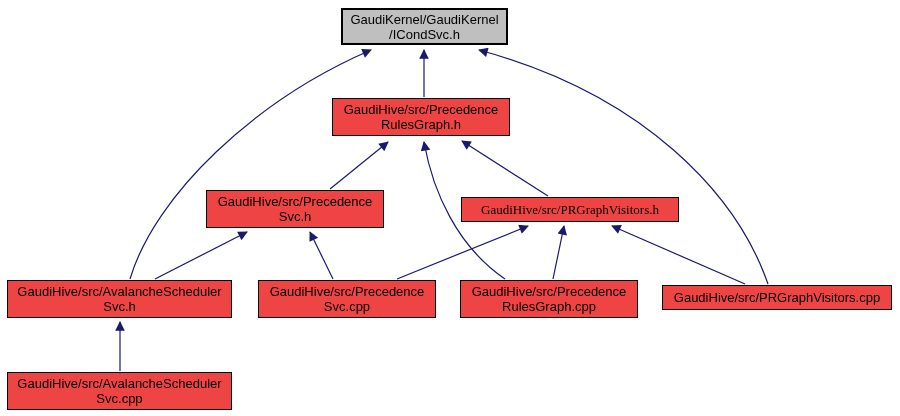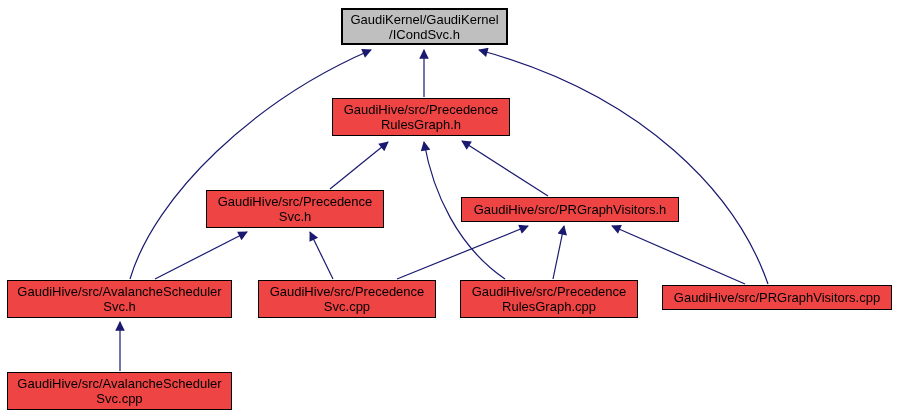--- a/index.html
+++ b/index.html
@@ -74,21 +74,21 @@
 
   <div class="node current" style="left:341px; top:8px; width:167px; height:37px;">GaudiKernel/GaudiKernel
 /ICondSvc.h</div>
 
   <div class="node" style="left:332px; top:98px; width:178px; height:38px;">GaudiHive/src/Precedence
 RulesGraph.h</div>
 
   <div class="node" style="left:206px; top:190px; width:178px; height:38px;">GaudiHive/src/Precedence
 Svc.h</div>
 
-  <div class="node" style="left:461px; top:197px; width:218px; height:25px;">GaudiHive/src/PRGraphVisitors.h</div>
+  <div class="node" style="left:461px; top:197px; width:218px; height:25px;font-family:Liberation Serif, serif;">GaudiHive/src/PRGraphVisitors.h</div>
 
   <div class="node" style="left:7px; top:280px; width:225px; height:38px;">GaudiHive/src/AvalancheScheduler
 Svc.h</div>
 
   <div class="node" style="left:258px; top:280px; width:178px; height:38px;">GaudiHive/src/Precedence
 Svc.cpp</div>
 
   <div class="node" style="left:460px; top:280px; width:178px; height:38px;">GaudiHive/src/Precedence
 RulesGraph.cpp</div>
 

